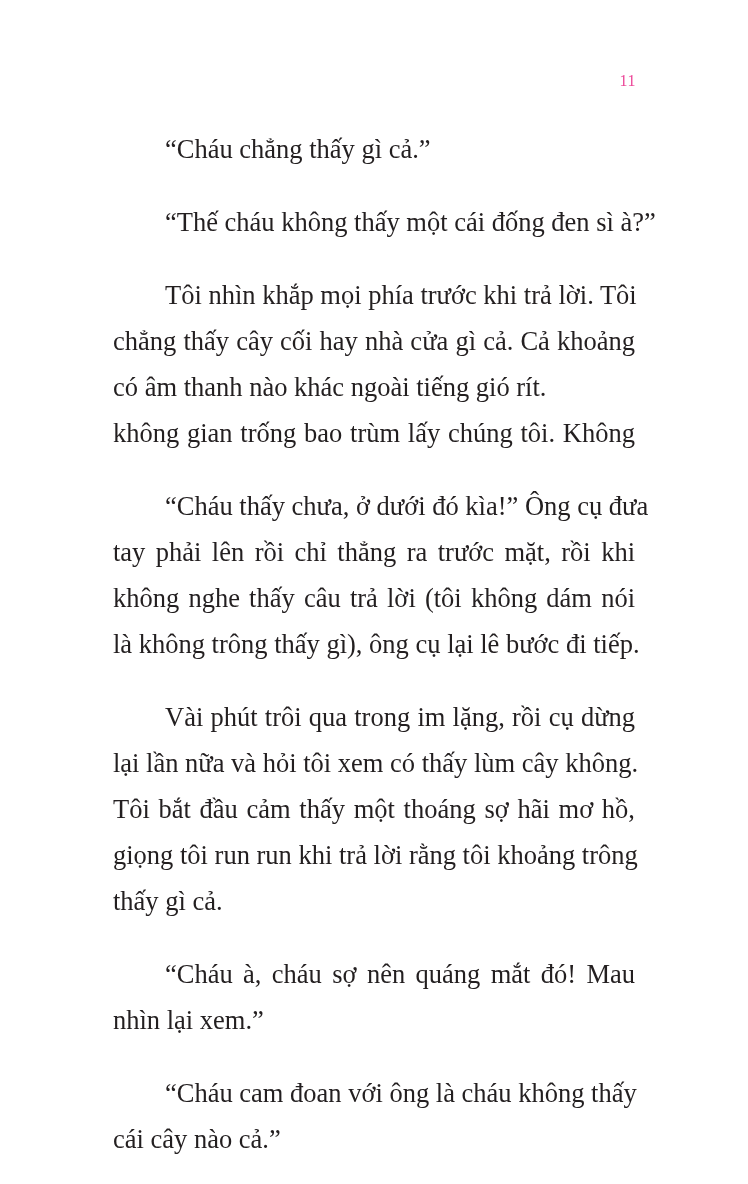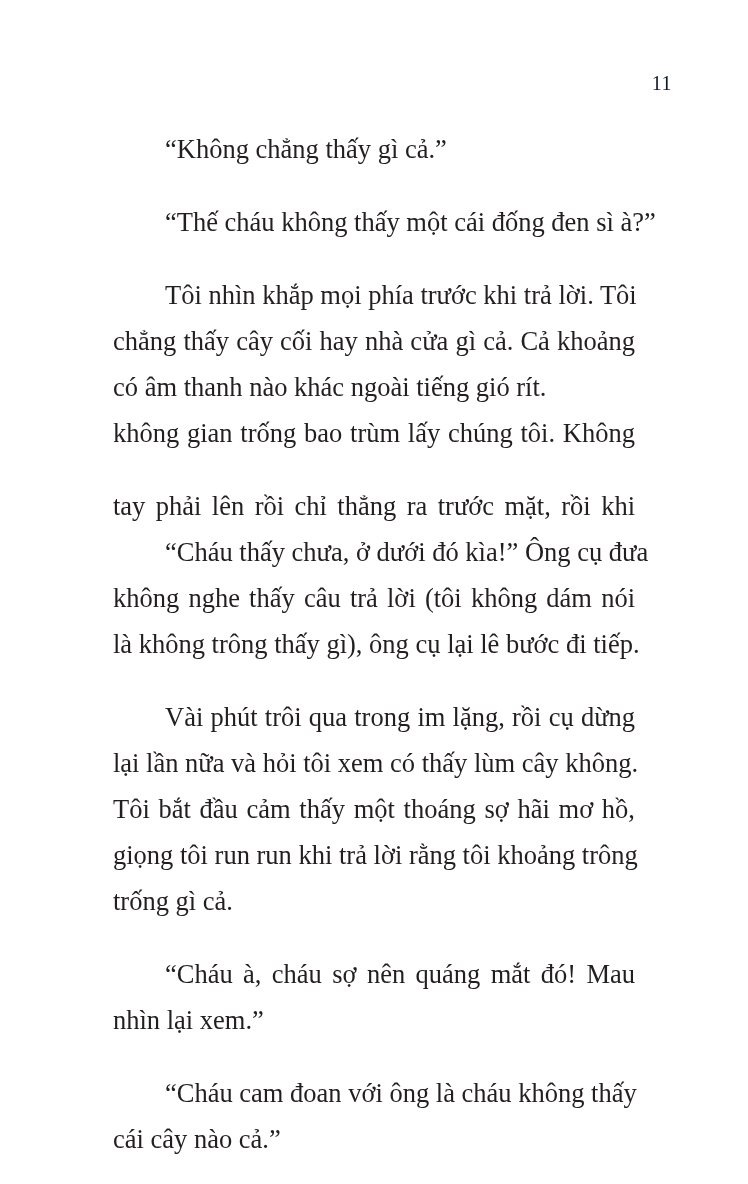--- a/index.html
+++ b/index.html
@@ -14,24 +14,23 @@
       overflow: hidden;
       font-family: "Liberation Serif", "DejaVu Serif", serif;
       color: #231f20;
     }
     .page-number {
       position: absolute;
       top: 72px;
       left: 612px;
       width: 24px;
       text-align: right;
-      font-size: 20px;
-      color: #0f172a;
+      font-size: 16px;
+      color: #ec4899;
       letter-spacing: 0.5px;
-      margin-left: 36px;
     }
     .text-block {
       position: absolute;
       left: 113px;
       width: 522px;
       top: 126px;
     }
     .para {
       font-size: 26.5px;
       line-height: 46px;
@@ -53,47 +52,47 @@
     }
   </style>
 </head>
 <body>
 
 <div class="page-number">11</div>
 
 <div class="text-block">
 
   <p class="para">
-    <span class="line first last">“Không chẳng thấy gì cả.”</span>
+    <span class="line first last">“Cháu chẳng thấy gì cả.”</span>
   </p>
 
   <p class="para">
     <span class="line first last">“Thế cháu không thấy một cái đống đen sì à?”</span>
   </p>
 
   <p class="para">
     <span class="line first">Tôi nhìn khắp mọi phía trước khi trả lời. Tôi</span>
     <span class="line">chẳng thấy cây cối hay nhà cửa gì cả. Cả khoảng</span>
     <span class="line last">có âm thanh nào khác ngoài tiếng gió rít.</span>
     <span class="line">không gian trống bao trùm lấy chúng tôi. Không</span>
   </p>
 
   <p class="para">
+    <span class="line first">“Cháu thấy chưa, ở dưới đó kìa!” Ông cụ đưa</span>
     <span class="line">tay phải lên rồi chỉ thẳng ra trước mặt, rồi khi</span>
-    <span class="line first">“Cháu thấy chưa, ở dưới đó kìa!” Ông cụ đưa</span>
     <span class="line">không nghe thấy câu trả lời (tôi không dám nói</span>
     <span class="line">là không trông thấy gì), ông cụ lại lê bước đi tiếp.</span>
   </p>
 
   <p class="para">
     <span class="line first">Vài phút trôi qua trong im lặng, rồi cụ dừng</span>
     <span class="line">lại lần nữa và hỏi tôi xem có thấy lùm cây không.</span>
     <span class="line">Tôi bắt đầu cảm thấy một thoáng sợ hãi mơ hồ,</span>
     <span class="line">giọng tôi run run khi trả lời rằng tôi khoảng trông</span>
-    <span class="line last">trống gì cả.</span>
+    <span class="line last">thấy gì cả.</span>
   </p>
 
   <p class="para">
     <span class="line first">“Cháu à, cháu sợ nên quáng mắt đó! Mau</span>
     <span class="line last">nhìn lại xem.”</span>
   </p>
 
   <p class="para">
     <span class="line first">“Cháu cam đoan với ông là cháu không thấy</span>
     <span class="line last">cái cây nào cả.”</span>

